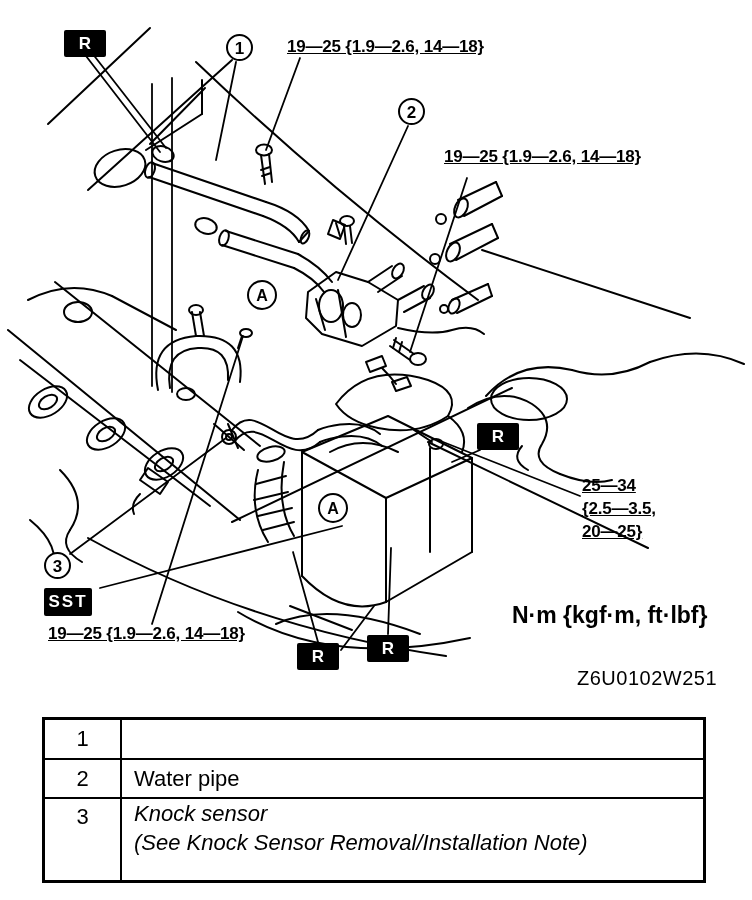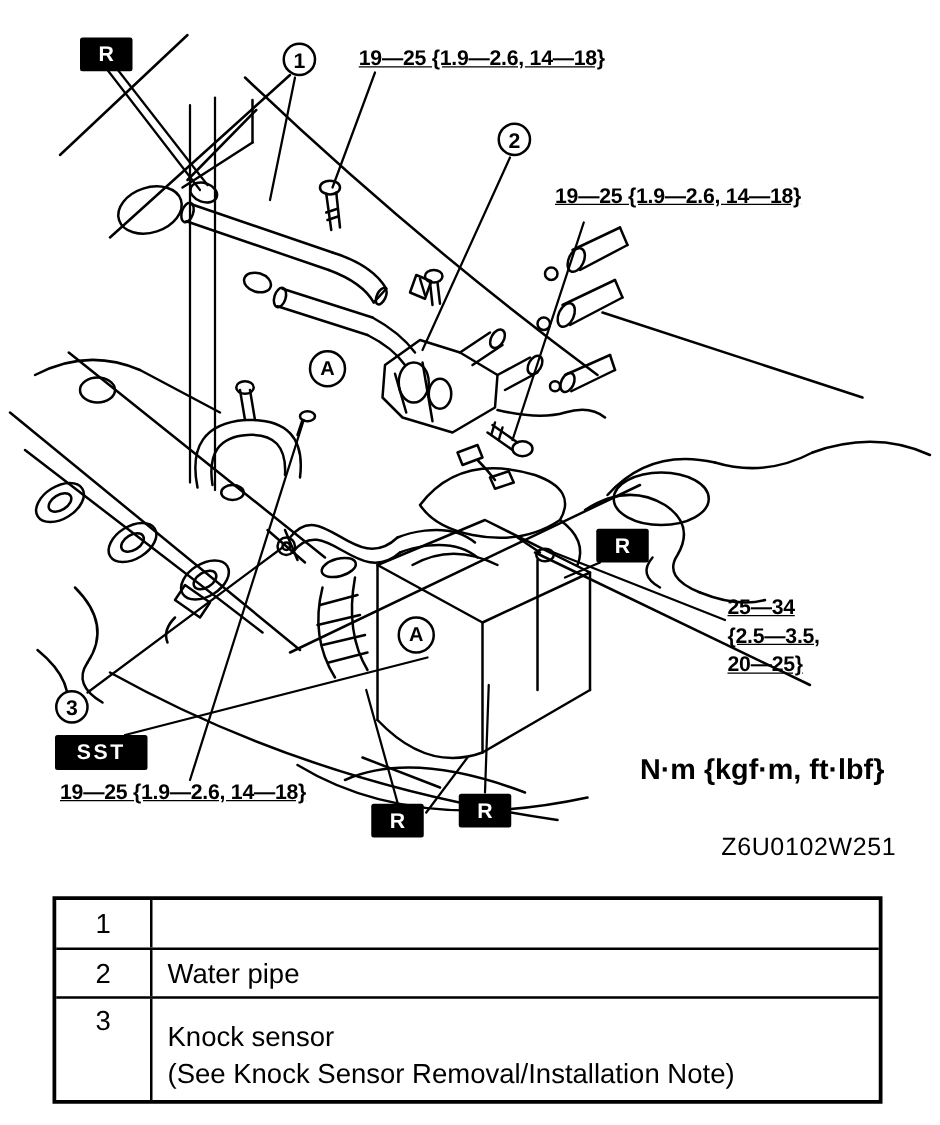--- a/index.html
+++ b/index.html
@@ -6,21 +6,21 @@
   body{width:752px;height:900px;position:relative;overflow:hidden;
        font-family:"Liberation Sans",sans-serif;color:#000;}
   .page{position:absolute;inset:0;background:#fff;}
   svg.artwork{position:absolute;left:0;top:0;}
   svg.artwork *{vector-effect:non-scaling-stroke;}
 
   
   .badge{position:absolute;background:#000;color:#fff;text-align:center;
          font-weight:bold;font-size:17px;border-radius:2px;}
   .badge.r{width:42px;height:27px;line-height:27px;}
-  .badge.sst{width:74px;height:28px;line-height:28px;letter-spacing:2px;}
+  .badge.sst{width:48px;height:28px;line-height:28px;letter-spacing:2px;}
   .circled{position:absolute;width:27px;height:27px;border:2.5px solid #000;
            border-radius:50%;background:#fff;text-align:center;
            font-weight:bold;font-size:17px;line-height:26px;box-sizing:border-box;}
   .circled.a{width:30px;height:30px;font-size:16px;line-height:27px;}
   .spec{position:absolute;font-weight:bold;font-size:17px;white-space:nowrap;
         letter-spacing:-0.2px;text-decoration:underline;}
   .spec-multi{line-height:23px;}
   .units{position:absolute;font-weight:bold;font-size:23px;white-space:nowrap;}
   .figcode{position:absolute;font-size:20px;letter-spacing:0.5px;white-space:nowrap;}
 
@@ -30,21 +30,21 @@
   .pt-row{display:grid;grid-template-columns:77px 1fr;}
   .pt-row + .pt-row{border-top:2px solid #000;}
   .pt-num{border-right:2px solid #000;display:flex;justify-content:center;
           align-items:center;font-size:22px;}
   .pt-name{padding:0 8px 0 12px;font-size:22px;line-height:29px;
            display:flex;flex-direction:column;justify-content:center;}
   .pt-row.h1{height:38px;}
   .pt-row.h2{height:37px;}
   .pt-row.h3{height:81px;}
   .pt-row.h3 .pt-num{align-items:flex-start;padding-top:5px;}
-  .pt-row.h3 .pt-name{justify-content:flex-start;padding-top:16px;}
+  .pt-row.h3 .pt-name{justify-content:flex-start;padding-top:0;font-style:italic;}
 </style>
 </head>
 <body>
 
 <div class="page">
 
   <svg class="artwork" width="752" height="710" viewBox="0 0 752 710" fill="none" stroke="#000" stroke-width="2" stroke-linecap="round" stroke-linejoin="round">
 
     <g>
       <path d="M150 28 L48 124"></path>

